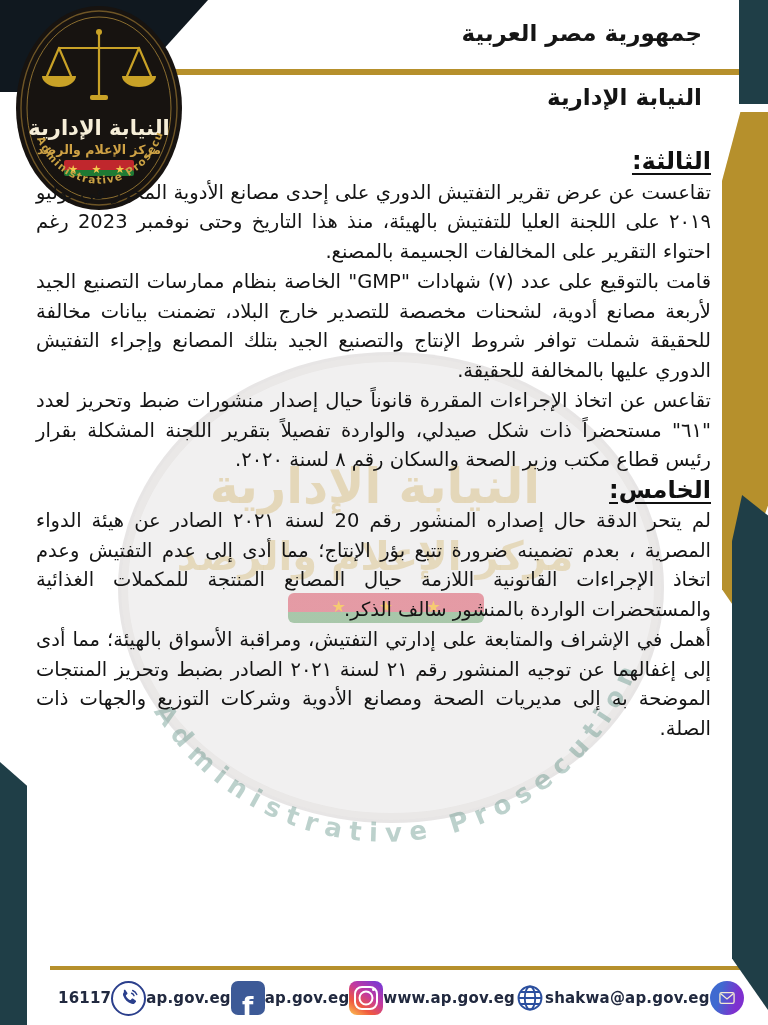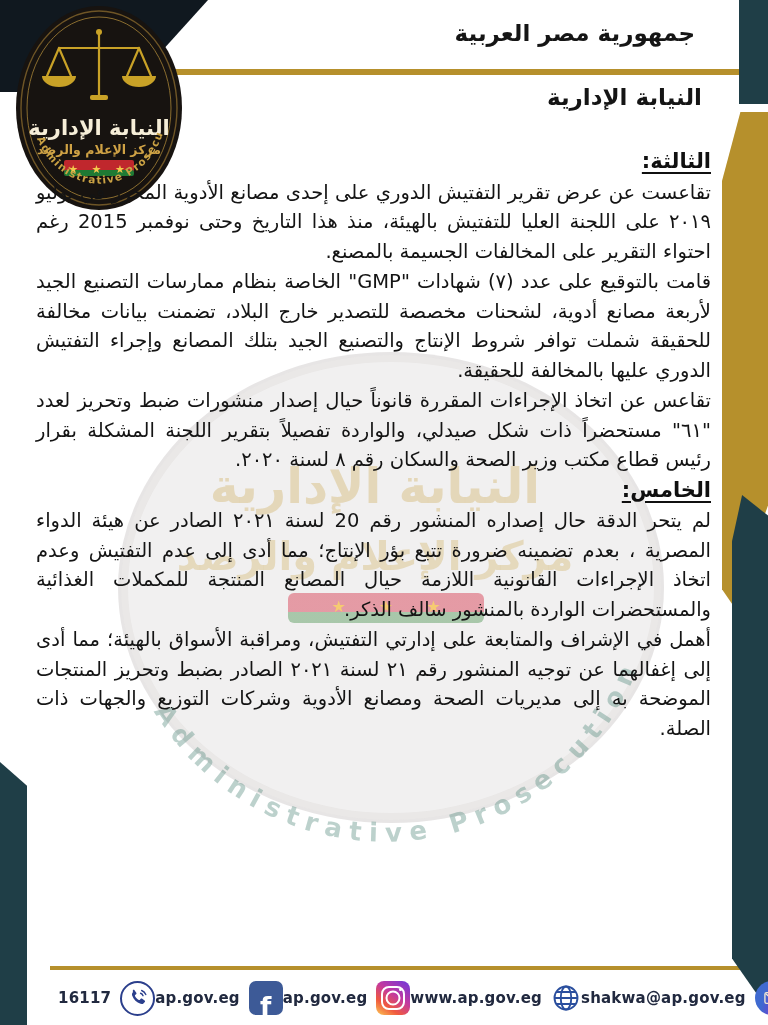--- a/index.html
+++ b/index.html
@@ -11,21 +11,21 @@
     clip-path:polygon(0 0,100% 0,60% 100%,0 100%);z-index:1;}
   .edge-topright{position:absolute;right:0;top:0;width:29px;height:104px;background:#1f3e47;z-index:3;}
   .edge-gold-right{position:absolute;right:0;top:112px;width:46px;height:492px;background:#b6902c;
     clip-path:polygon(40% 0,100% 0,100% 80%,22% 100%,0 97%,0 14%);z-index:3;}
   .edge-teal-right{position:absolute;right:0;top:495px;width:36px;height:515px;background:#1f3e47;
     clip-path:polygon(28% 0,100% 4%,100% 100%,0 90%,0 9%);z-index:4;}
   .edge-teal-bottomleft{position:absolute;left:0;top:762px;width:27px;height:263px;background:#1f3e47;
     clip-path:polygon(0 0,100% 9%,100% 100%,0 100%);z-index:4;}
 
   
-  .hdr-country{position:absolute;top:20px;right:73px;font-size:23px;font-weight:bold;color:#151515;
+  .hdr-country{position:absolute;top:20px;right:66px;font-size:23px;font-weight:bold;color:#151515;
     direction:rtl;z-index:2;}
   .hdr-divider{position:absolute;top:69px;left:152px;right:29px;height:6px;background:#b6902c;z-index:1;}
   .hdr-org{position:absolute;top:84px;right:66px;font-size:23px;font-weight:bold;color:#151515;
     direction:rtl;z-index:2;}
   .logo{position:absolute;left:14px;top:4px;width:170px;height:208px;z-index:2;}
 
   
   .watermark{position:absolute;inset:0;z-index:0;pointer-events:none;}
   .wm-ellipse{position:absolute;left:118px;top:352px;width:540px;height:465px;border-radius:50%;
     background:rgba(55,48,38,0.07);border:3px solid rgba(55,48,38,0.05);
@@ -36,29 +36,29 @@
     font-size:40px;font-weight:bold;color:rgba(227,213,180,0.88);}
   .wm-stripe{position:absolute;left:288px;top:593px;width:196px;height:30px;border-radius:6px;
     background:linear-gradient(180deg,rgba(216,70,90,0.5) 0 62%,rgba(80,150,85,0.45) 62% 100%);
     text-align:center;}
   .wm-stars{font-size:16px;line-height:28px;letter-spacing:14px;color:rgba(250,215,100,0.8);text-indent:14px;}
   .wm-arc-svg{position:absolute;left:55px;top:290px;}
 
   
   .doc{position:absolute;top:147px;right:57px;left:36px;z-index:2;direction:rtl;text-align:justify;
     color:#141414;font-size:19.5px;line-height:29.5px;}
-  .doc h2{font-size:21px;font-weight:bold;margin:0 0 1px;color:#101010;
+  .doc h2{font-size:24px;font-weight:bold;margin:0 0 1px;color:#101010;
     text-decoration:underline;text-underline-offset:4px;text-decoration-thickness:2px;}
   .doc p{margin:0 0 1px;}
 
   
   .ftr-divider{position:absolute;left:50px;right:8px;top:966px;height:4px;background:#b6902c;z-index:2;}
   .footer{position:absolute;left:58px;right:78px;top:978px;height:40px;display:flex;direction:ltr;
     align-items:center;justify-content:space-between;z-index:5;}
-  .f-item{display:flex;align-items:center;gap:9px;}
+  .f-item{display:flex;align-items:center;}
   .f-label{font-size:15px;font-weight:bold;color:#21293f;letter-spacing:.2px;}
   .ic{flex:none;display:flex;align-items:center;justify-content:center;}
   .ic-phone{width:35px;height:35px;border-radius:50%;border:2.5px solid #2b3f8c;background:#fff;box-sizing:border-box;}
   .ic-fb{width:34px;height:34px;border-radius:7px;background:#3d5a97;color:#fff;overflow:hidden;
     align-items:flex-end;justify-content:center;}
   .ic-fb span{font-size:26px;font-weight:bold;line-height:1;margin-bottom:-5px;}
   .ic-ig{width:34px;height:34px;border-radius:8px;position:relative;
     background:linear-gradient(215deg,#7638d6 5%,#c3399f 42%,#f05a3e 72%,#fbc153 98%);}
   .ic-ig i{position:absolute;inset:5px;border:2px solid #fff;border-radius:8px;}
   .ic-ig b{position:absolute;left:50%;top:50%;width:11px;height:11px;border:2px solid #fff;border-radius:50%;
@@ -123,21 +123,21 @@
       <text x="85" y="169" text-anchor="middle" font-size="11" fill="#f2c94c" letter-spacing="5">★ ★ ★</text>
       <path id="logoarc" d="M20 126 A 68 76 0 0 0 150 126" fill="none"></path>
       <text font-size="10.5" font-weight="bold" fill="#caa244" letter-spacing="1.4">
         <textPath href="#logoarc" startOffset="5%">Administrative Prosecution</textPath>
       </text>
     </svg>
   </div>
 
   <div class="doc">
     <h2>الثالثة:</h2>
-    <p>تقاعست عن عرض تقرير التفتيش الدوري على إحدى مصانع الأدوية المحرر في يوليو ٢٠١٩ على اللجنة العليا للتفتيش بالهيئة، منذ هذا التاريخ وحتى نوفمبر 2015 رغم احتواء التقرير على المخالفات الجسيمة بالمصنع.</p>
+    <p>تقاعست عن عرض تقرير التفتيش الدوري على إحدى مصانع الأدوية المحرر في يوليو ٢٠١٩ على اللجنة العليا للتفتيش بالهيئة، منذ هذا التاريخ وحتى نوفمبر 2023 رغم احتواء التقرير على المخالفات الجسيمة بالمصنع.</p>
     <p>قامت بالتوقيع على عدد (٧) شهادات "GMP" الخاصة بنظام ممارسات التصنيع الجيد لأربعة مصانع أدوية، لشحنات مخصصة للتصدير خارج البلاد، تضمنت بيانات مخالفة للحقيقة شملت توافر شروط الإنتاج والتصنيع الجيد بتلك المصانع وإجراء التفتيش الدوري عليها بالمخالفة للحقيقة.</p>
     <p>تقاعس عن اتخاذ الإجراءات المقررة قانوناً حيال إصدار منشورات ضبط وتحريز لعدد "٦١" مستحضراً ذات شكل صيدلي، والواردة تفصيلاً بتقرير اللجنة المشكلة بقرار رئيس قطاع مكتب وزير الصحة والسكان رقم ٨ لسنة ٢٠٢٠.</p>
     <h2>الخامس:</h2>
     <p>لم يتحر الدقة حال إصداره المنشور رقم 20 لسنة ٢٠٢١ الصادر عن هيئة الدواء المصرية ، بعدم تضمينه ضرورة تتبع بؤر الإنتاج؛ مما أدى إلى عدم التفتيش وعدم اتخاذ الإجراءات القانونية اللازمة حيال المصانع المنتجة للمكملات الغذائية والمستحضرات الواردة بالمنشور سالف الذكر.</p>
     <p>أهمل في الإشراف والمتابعة على إدارتي التفتيش، ومراقبة الأسواق بالهيئة؛ مما أدى إلى إغفالهما عن توجيه المنشور رقم ٢١ لسنة ٢٠٢١ الصادر بضبط وتحريز المنتجات الموضحة به إلى مديريات الصحة ومصانع الأدوية وشركات التوزيع والجهات ذات الصلة.</p>
   </div>
 
   <div class="ftr-divider"></div>
   <div class="footer">
 

